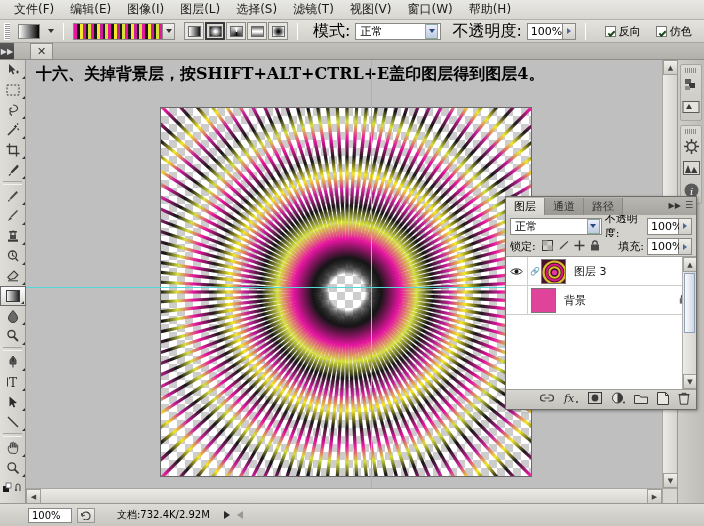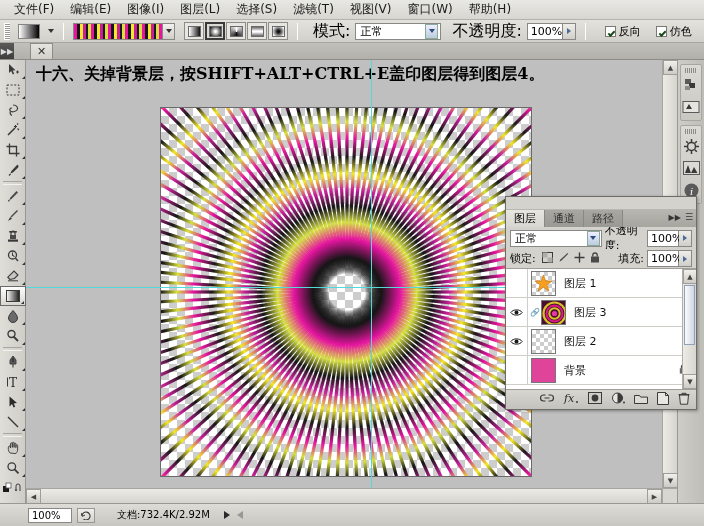--- a/index.html
+++ b/index.html
@@ -191,21 +191,21 @@
     background-image:repeating-linear-gradient(90deg,#8e8c86 0 1px, transparent 1px 2px); }
 
   
   .layers-panel {
     position:absolute; left:505px; top:196px; width:192px; height:214px;
     background:#d4d2cc; border:1px solid #6e6c66; box-shadow:1px 1px 3px rgba(0,0,0,.35);
     display:flex; flex-direction:column;
   }
   .lp-tabs {
     height:18px; background:linear-gradient(#b9b7b1,#a7a5a0);
-    display:flex; align-items:center; position:relative;margin-top:12px;
+    display:flex; align-items:center; position:relative;
   }
   .lp-tab {
     height:17px; padding:0 8px; font-size:11px; display:flex; align-items:center;
     background:linear-gradient(#a9a7a1,#9b9994); color:#333;
     border-right:1px solid #8a8882;
   }
   .lp-tab.active { background:linear-gradient(#e8e6e0,#d8d6d0); color:#000; }
   .lp-tab-ctrl { position:absolute; right:3px; top:3px; display:flex; gap:4px; align-items:center; }
   .lp-row1 { height:22px; display:flex; align-items:center; padding:2px 4px; gap:3px; background:#d4d2cc; }
   .lp-row2 { height:20px; display:flex; align-items:center; padding:0 4px; gap:3px; background:#d4d2cc;
@@ -1005,29 +1005,20 @@
       </div>
       <span style="font-size:11px;margin-left:auto">填充:</span>
       <div style="display:flex">
         <div class="ob-num" style="width:32px">100%</div>
         <div class="spin"></div>
       </div>
     </div>
 
     <div class="layer-list">
 
-      <div class="layer-row">
-        <div class="eye-cell"></div>
-        <div class="thumb">
-          <svg width="23" height="23" viewBox="0 0 23 23">
-              <path d="M11.5 3 L13.6 9 L20 9 L14.9 12.8 L16.8 19 L11.5 15.2 L6.2 19 L8.1 12.8 L3 9 L9.4 9 Z" fill="#f5a020" stroke="#d07a10" stroke-width="0.8"></path>
-            </svg>
-        </div>
-        <span class="layer-name">图层 1</span>
-      </div>
 
 
       <div class="layer-row">
         <div class="eye-cell">
           <svg width="13" height="9" viewBox="0 0 13 9">
               <path d="M0.8 4.5 C3 1 10 1 12.2 4.5 C10 8 3 8 0.8 4.5Z" fill="none" stroke="#1a1a1a" stroke-width="1"></path>
               <circle cx="6.5" cy="4.5" r="2" fill="#1a1a1a"></circle>
             </svg>
         </div>
         <span style="font-size:8px;color:#555;margin-left:2px;">🔗</span>
@@ -1036,30 +1027,20 @@
               <rect width="25" height="25" fill="#4a1030"></rect>
               <circle cx="12.5" cy="12.5" r="11" fill="none" stroke="#d8c028" stroke-width="2.2"></circle>
               <circle cx="12.5" cy="12.5" r="8" fill="none" stroke="#e01888" stroke-width="2"></circle>
               <circle cx="12.5" cy="12.5" r="5.2" fill="none" stroke="#d8c028" stroke-width="2"></circle>
               <circle cx="12.5" cy="12.5" r="2.6" fill="#e838a8"></circle>
             </svg>
         </div>
         <span class="layer-name">图层 3</span>
       </div>
 
-      <div class="layer-row">
-        <div class="eye-cell">
-          <svg width="13" height="9" viewBox="0 0 13 9">
-              <path d="M0.8 4.5 C3 1 10 1 12.2 4.5 C10 8 3 8 0.8 4.5Z" fill="none" stroke="#1a1a1a" stroke-width="1"></path>
-              <circle cx="6.5" cy="4.5" r="2" fill="#1a1a1a"></circle>
-            </svg>
-        </div>
-        <div class="thumb"></div>
-        <span class="layer-name">图层 2</span>
-      </div>
 
       <div class="layer-row">
         <div class="eye-cell"></div>
         <div class="thumb" style="background-image:none;background:#e0449a;"></div>
         <span class="layer-name italic">背景</span>
         <span class="lock-badge">
           <svg width="9" height="10" viewBox="0 0 9 10">
               <rect x="0.8" y="4.2" width="7.4" height="5.4" fill="#6a6a6a"></rect>
               <path d="M2.4 4.2 V2.8 a2.1 2.1 0 0 1 4.2 0 v1.4" fill="none" stroke="#4a4a4a" stroke-width="1.1"></path>
             </svg>

